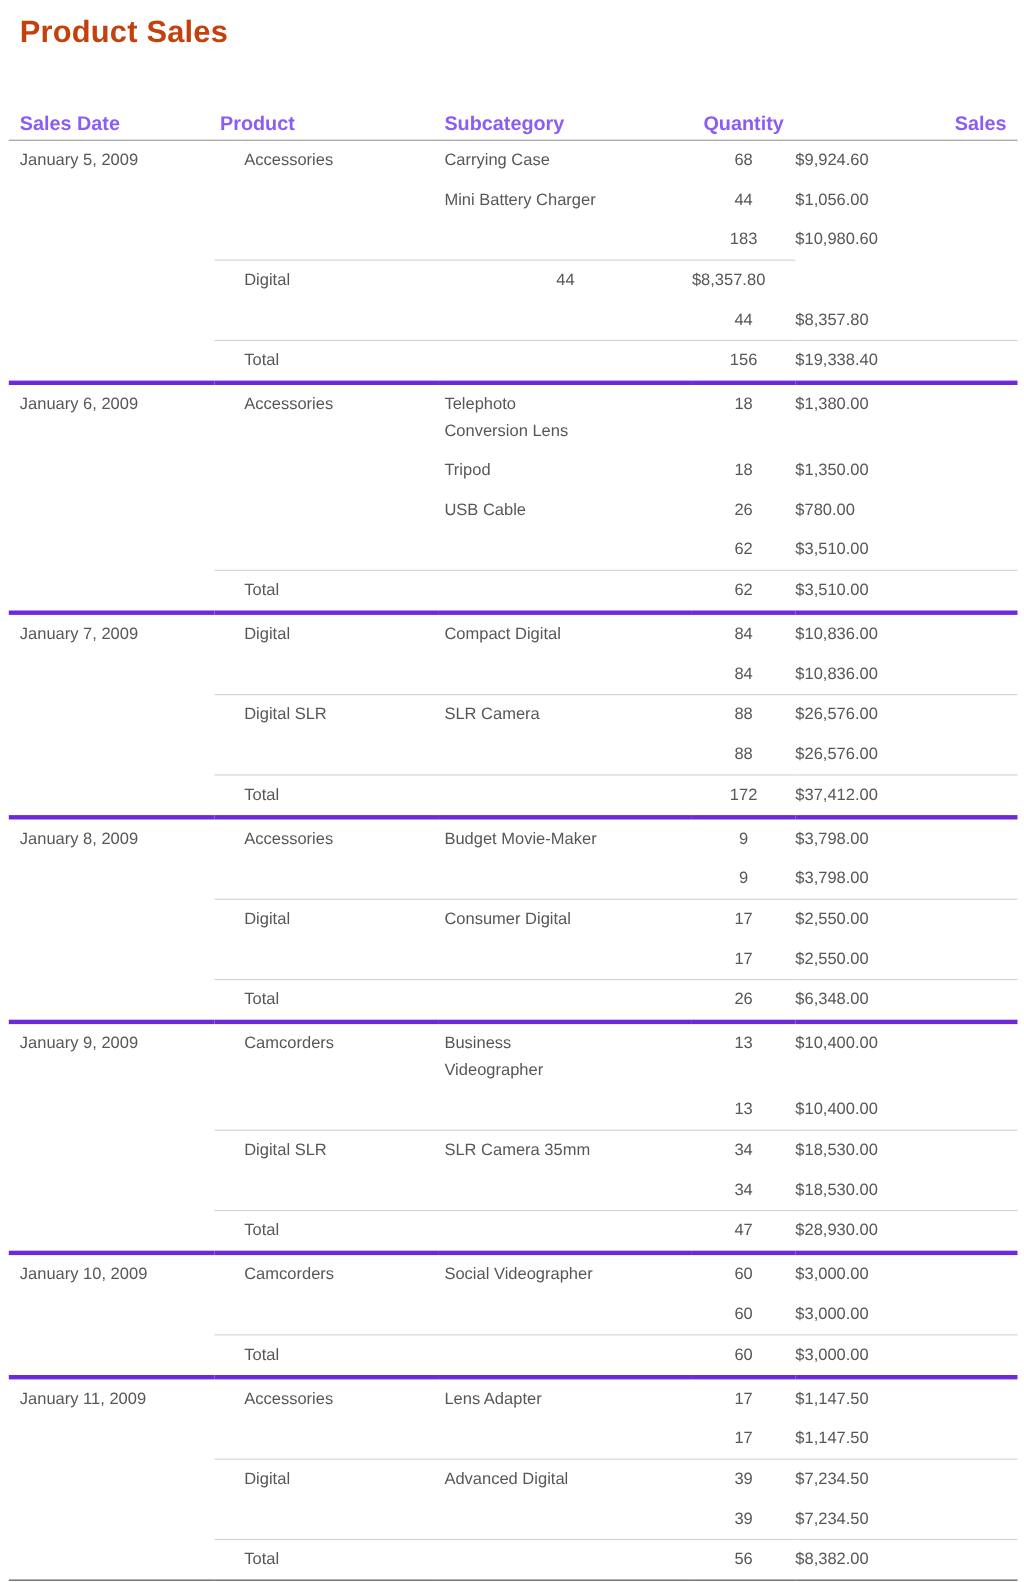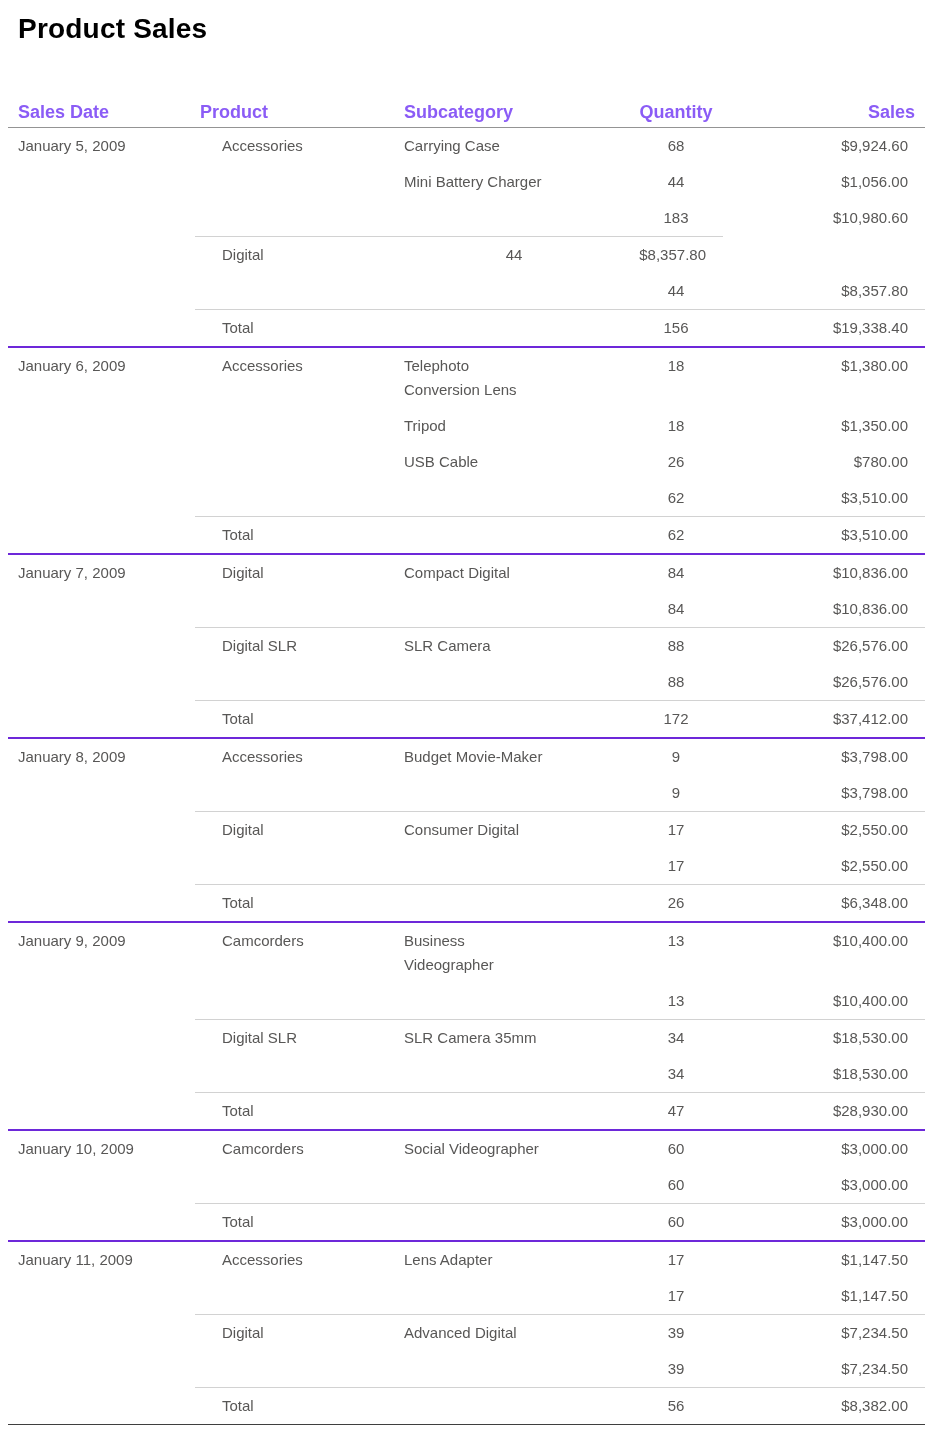--- a/index.html
+++ b/index.html
@@ -23,50 +23,50 @@
     grid-template-columns:187px 204px 230px 94px 1fr;
   }
   .c {
     padding-top:6px; padding-bottom:6px;
     font-size:15px; line-height:24px; color:#585756;
   }
   .c1 { padding-left:10px; }
   .c2 { padding-left:27px; }
   .c3 { padding-left:5px; padding-right:30px; white-space:pre-line; }
   .c4 { text-align:center; }
-  .c5 { text-align:right; padding-right:17px; }
+  .c5 { padding-right:17px; }
 
   
   .row.header { border-bottom:1px solid #949494; }
   .row.header .c {
     padding-top:6px; padding-bottom:3px;
     font-size:18px; font-weight:700; color:#8b5cf6;
   }
   .row.header .c2 { padding-left:5px; }
   .row.header .c4 { text-align:center; }
   .row.header .c5 { text-align:right; padding-right:10px; }
 
   
-  .row.sep-date > .c { border-top:2px solid #6d28d9; }
+  .row.sep-date > .c { border-top:4px solid #6d28d9; }
   .row.sep-sub  > .c2, .row.sep-sub > .c3,
   .row.sep-sub  > .c4, .row.sep-sub > .c5 { border-top:1px solid #d2d2d2; }
 
   
   .row.grand > .c { border-top:1px solid #3f3f3f; }
   .row.grand .c {
     font-weight:700; color:#252423; font-size:16px;
     padding-top:8px; padding-bottom:10px;
   }
 </style>
 </head>
 <body>
 
 <div class="report">
 
-  <h1 class="title" style="color: #000000;">Product Sales</h1>
+  <h1 class="title" style="color: #c2410c;">Product Sales</h1>
 
   <div class="tbl">
 
     <div class="row header">
       <div class="c c1">Sales Date</div>
       <div class="c c3">Product</div>
       <div class="c c2">Subcategory</div>
       <div class="c c4">Quantity</div>
       <div class="c c5">Sales</div>
     </div>

